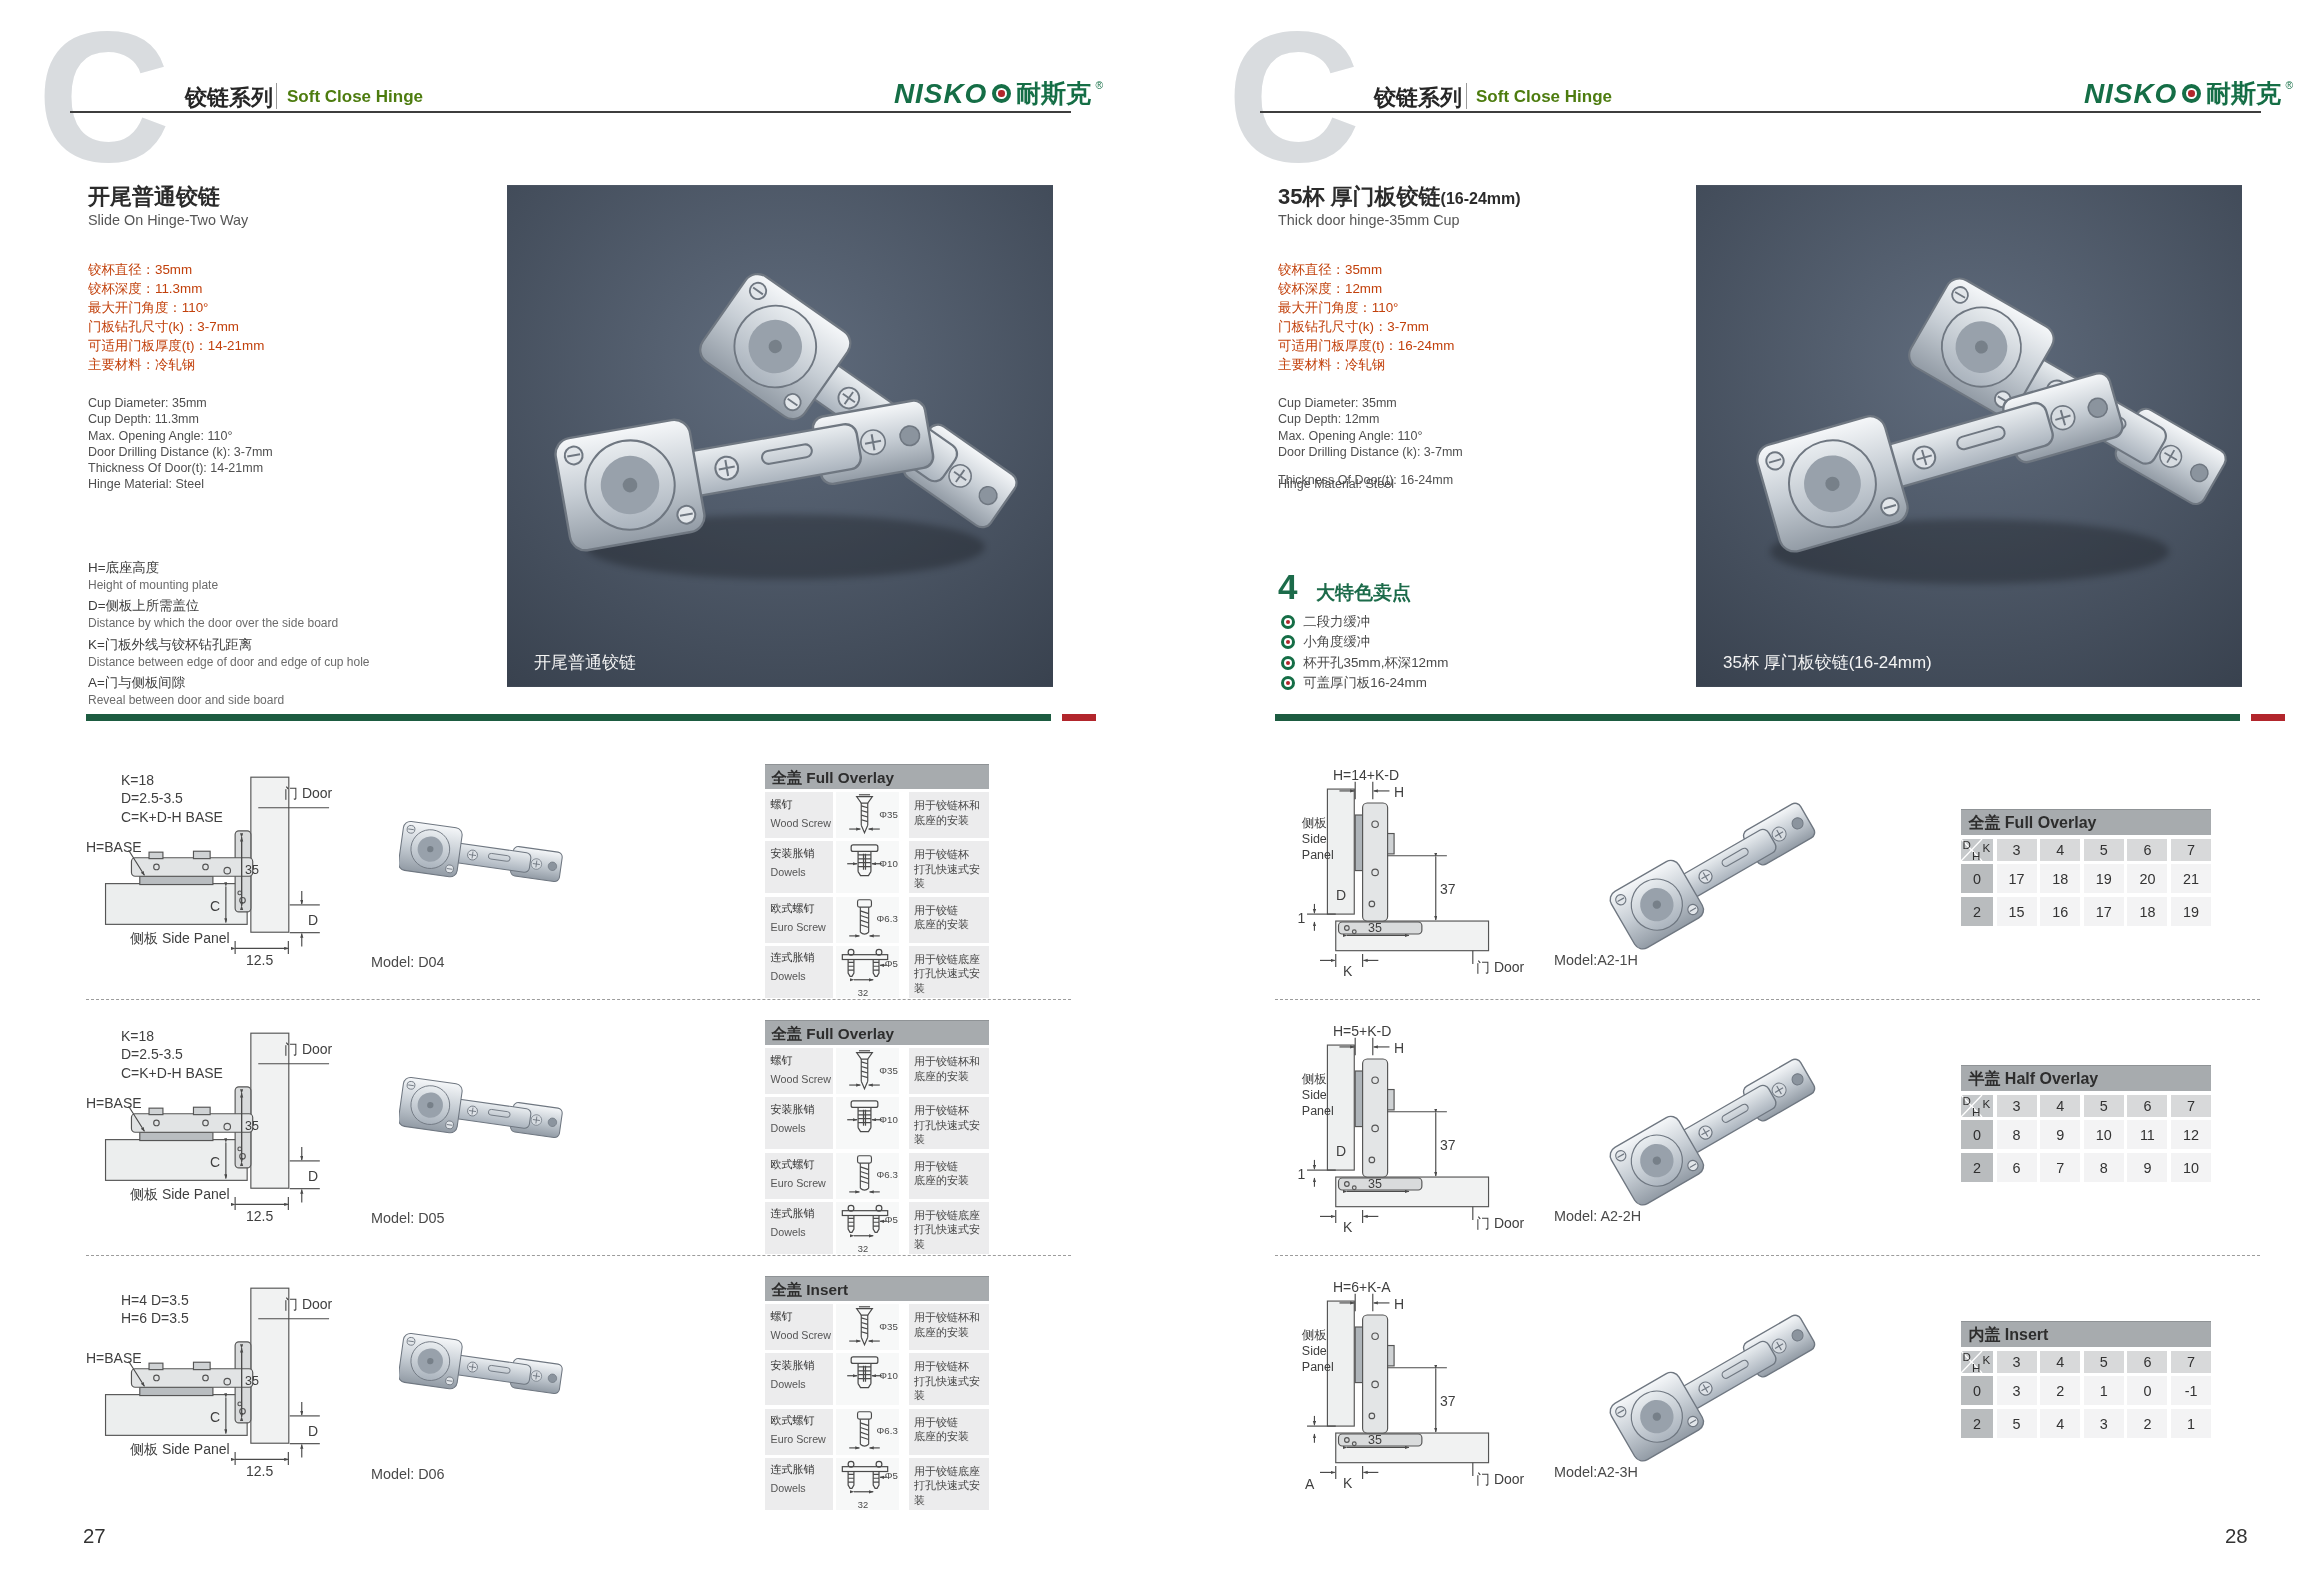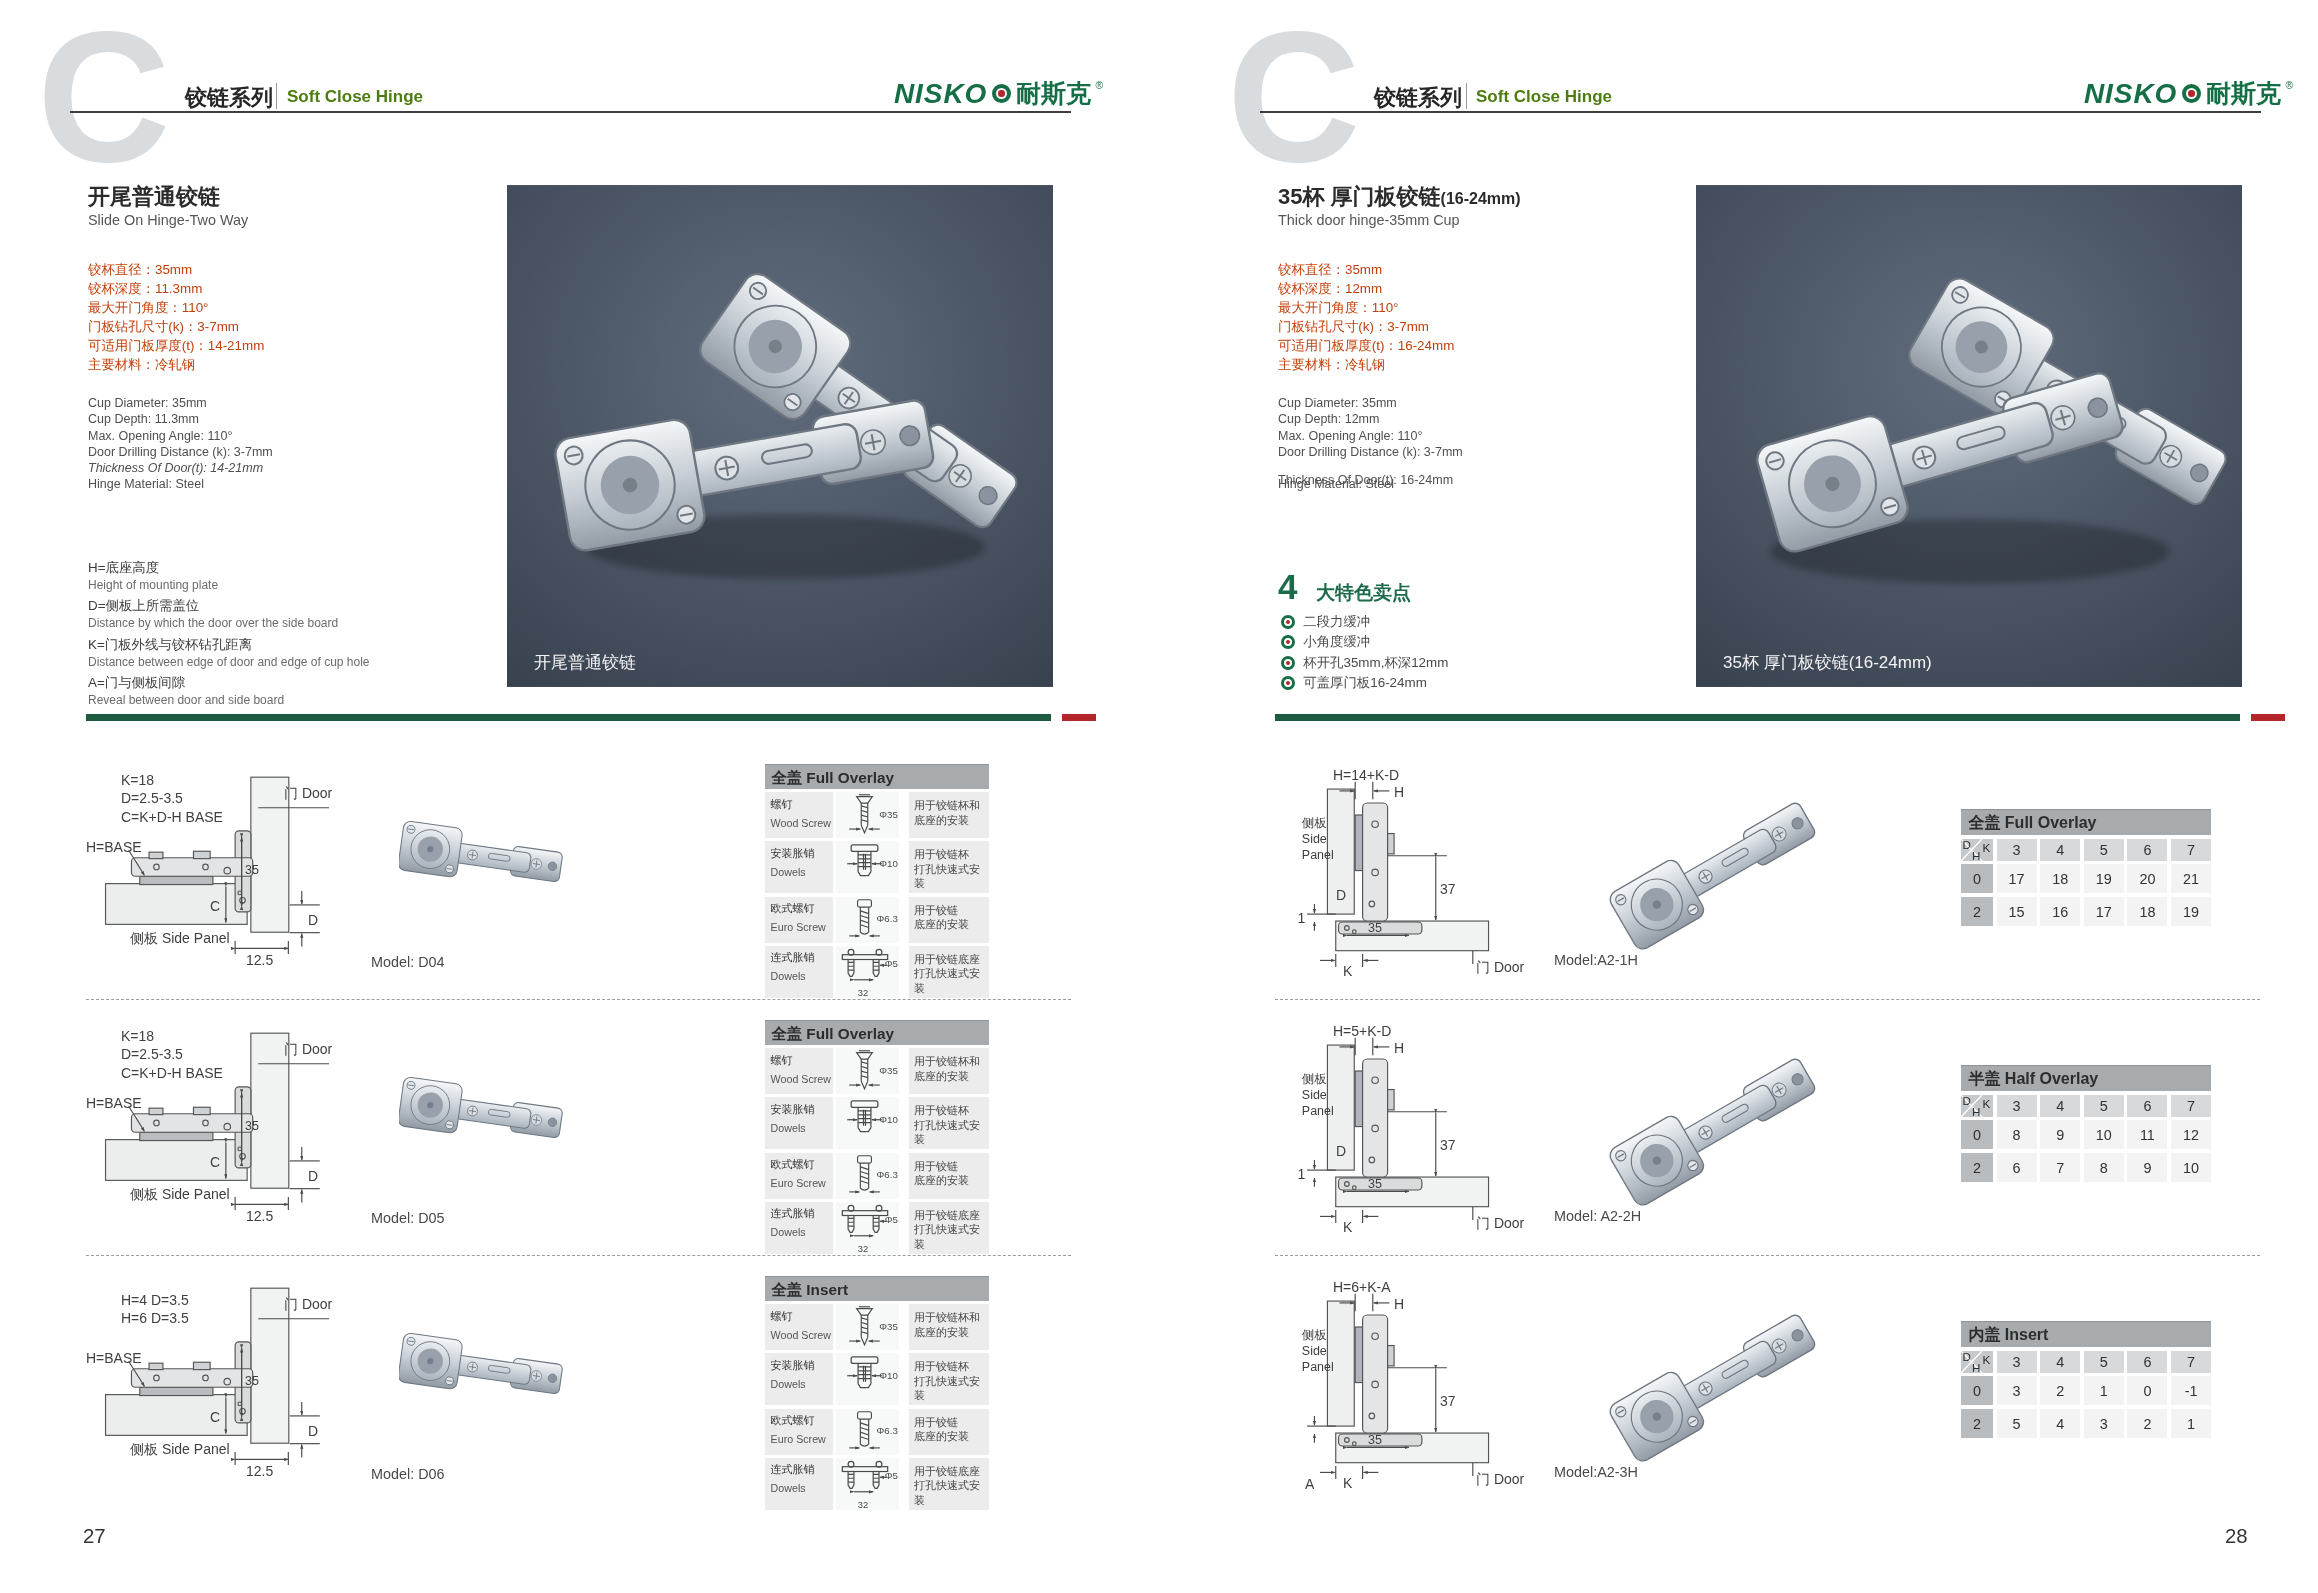--- a/index.html
+++ b/index.html
@@ -248,21 +248,21 @@
 <div class="spec" style="left:88px;top:260px;">铰杯直径：35mm</div>
 <div class="spec" style="left:88px;top:279px;">铰杯深度：11.3mm</div>
 <div class="spec" style="left:88px;top:298px;">最大开门角度：110°</div>
 <div class="spec" style="left:88px;top:317px;">门板钻孔尺寸(k)：3-7mm</div>
 <div class="spec" style="left:88px;top:336px;">可适用门板厚度(t)：14-21mm</div>
 <div class="spec" style="left:88px;top:355px;">主要材料：冷轧钢</div>
 <div class="spec-en" style="left:88px;top:395px;">Cup Diameter: 35mm</div>
 <div class="spec-en" style="left:88px;top:411px;">Cup Depth: 11.3mm</div>
 <div class="spec-en" style="left:88px;top:428px;">Max. Opening Angle: 110°</div>
 <div class="spec-en" style="left:88px;top:444px;">Door Drilling Distance (k): 3-7mm</div>
-<div class="spec-en" style="left:88px;top:460px;font-style:italic;">Thickness Of Door(t): 14-21mm</div>
+<div class="spec-en" style="left:88px;top:460px;">Thickness Of Door(t): 14-21mm</div>
 <div class="spec-en" style="left:88px;top:476px;">Hinge Material: Steel</div>
 <div class="abs" style="left:88px;top:559px;width:325px;">
   <span class="legend-cn">H=底座高度</span>
   <span class="legend-en">Height of mounting plate</span>
   <span class="legend-cn">D=侧板上所需盖位</span>
   <span class="legend-en">Distance by which the door over the side board</span>
   <span class="legend-cn">K=门板外线与铰杯钻孔距离</span>
   <span class="legend-en">Distance between edge of door and edge of cup hole</span>
   <span class="legend-cn">A=门与侧板间隙</span>
   <span class="legend-en">Reveal between door and side board</span>

